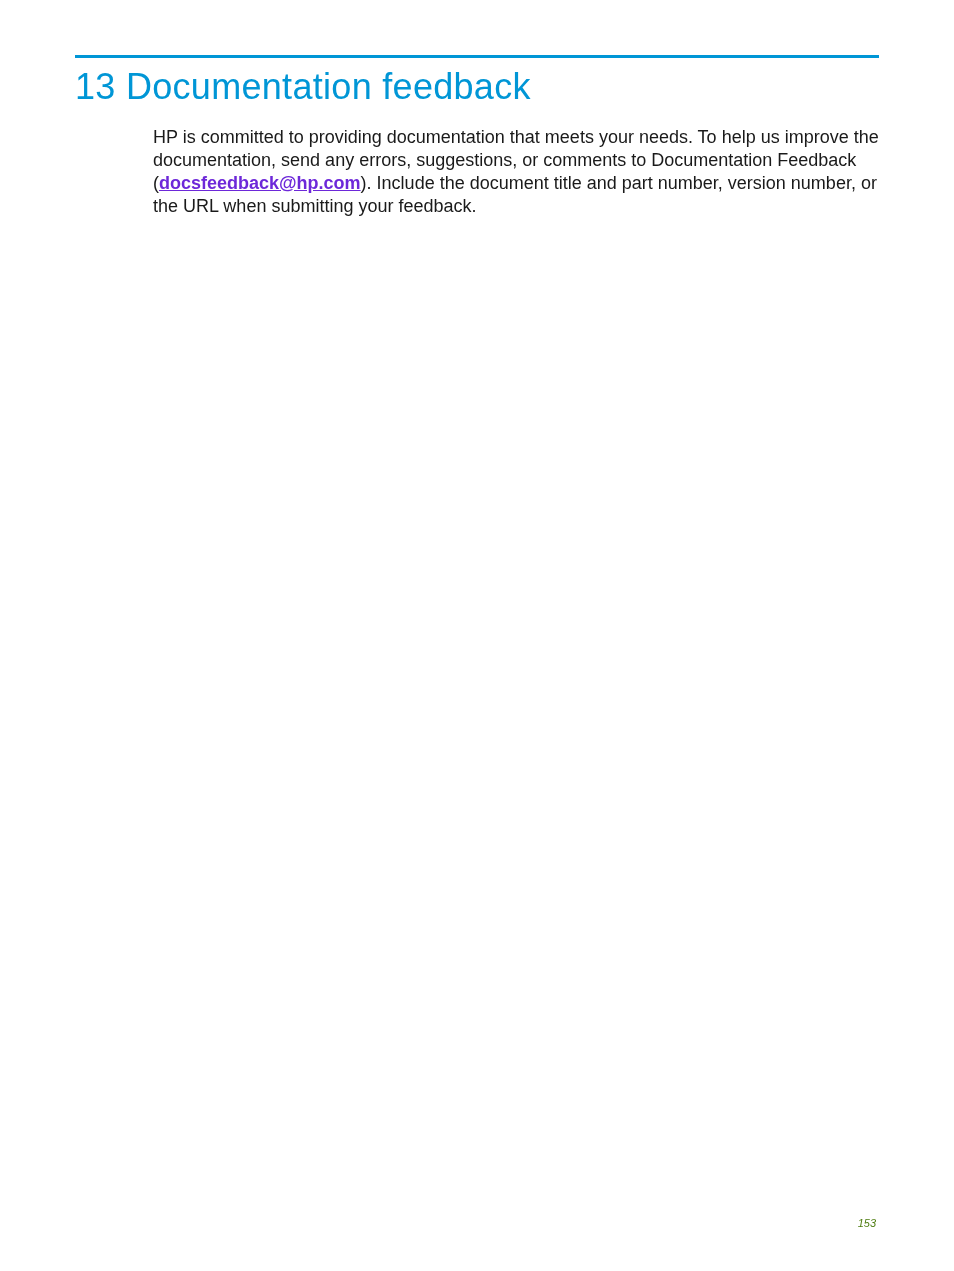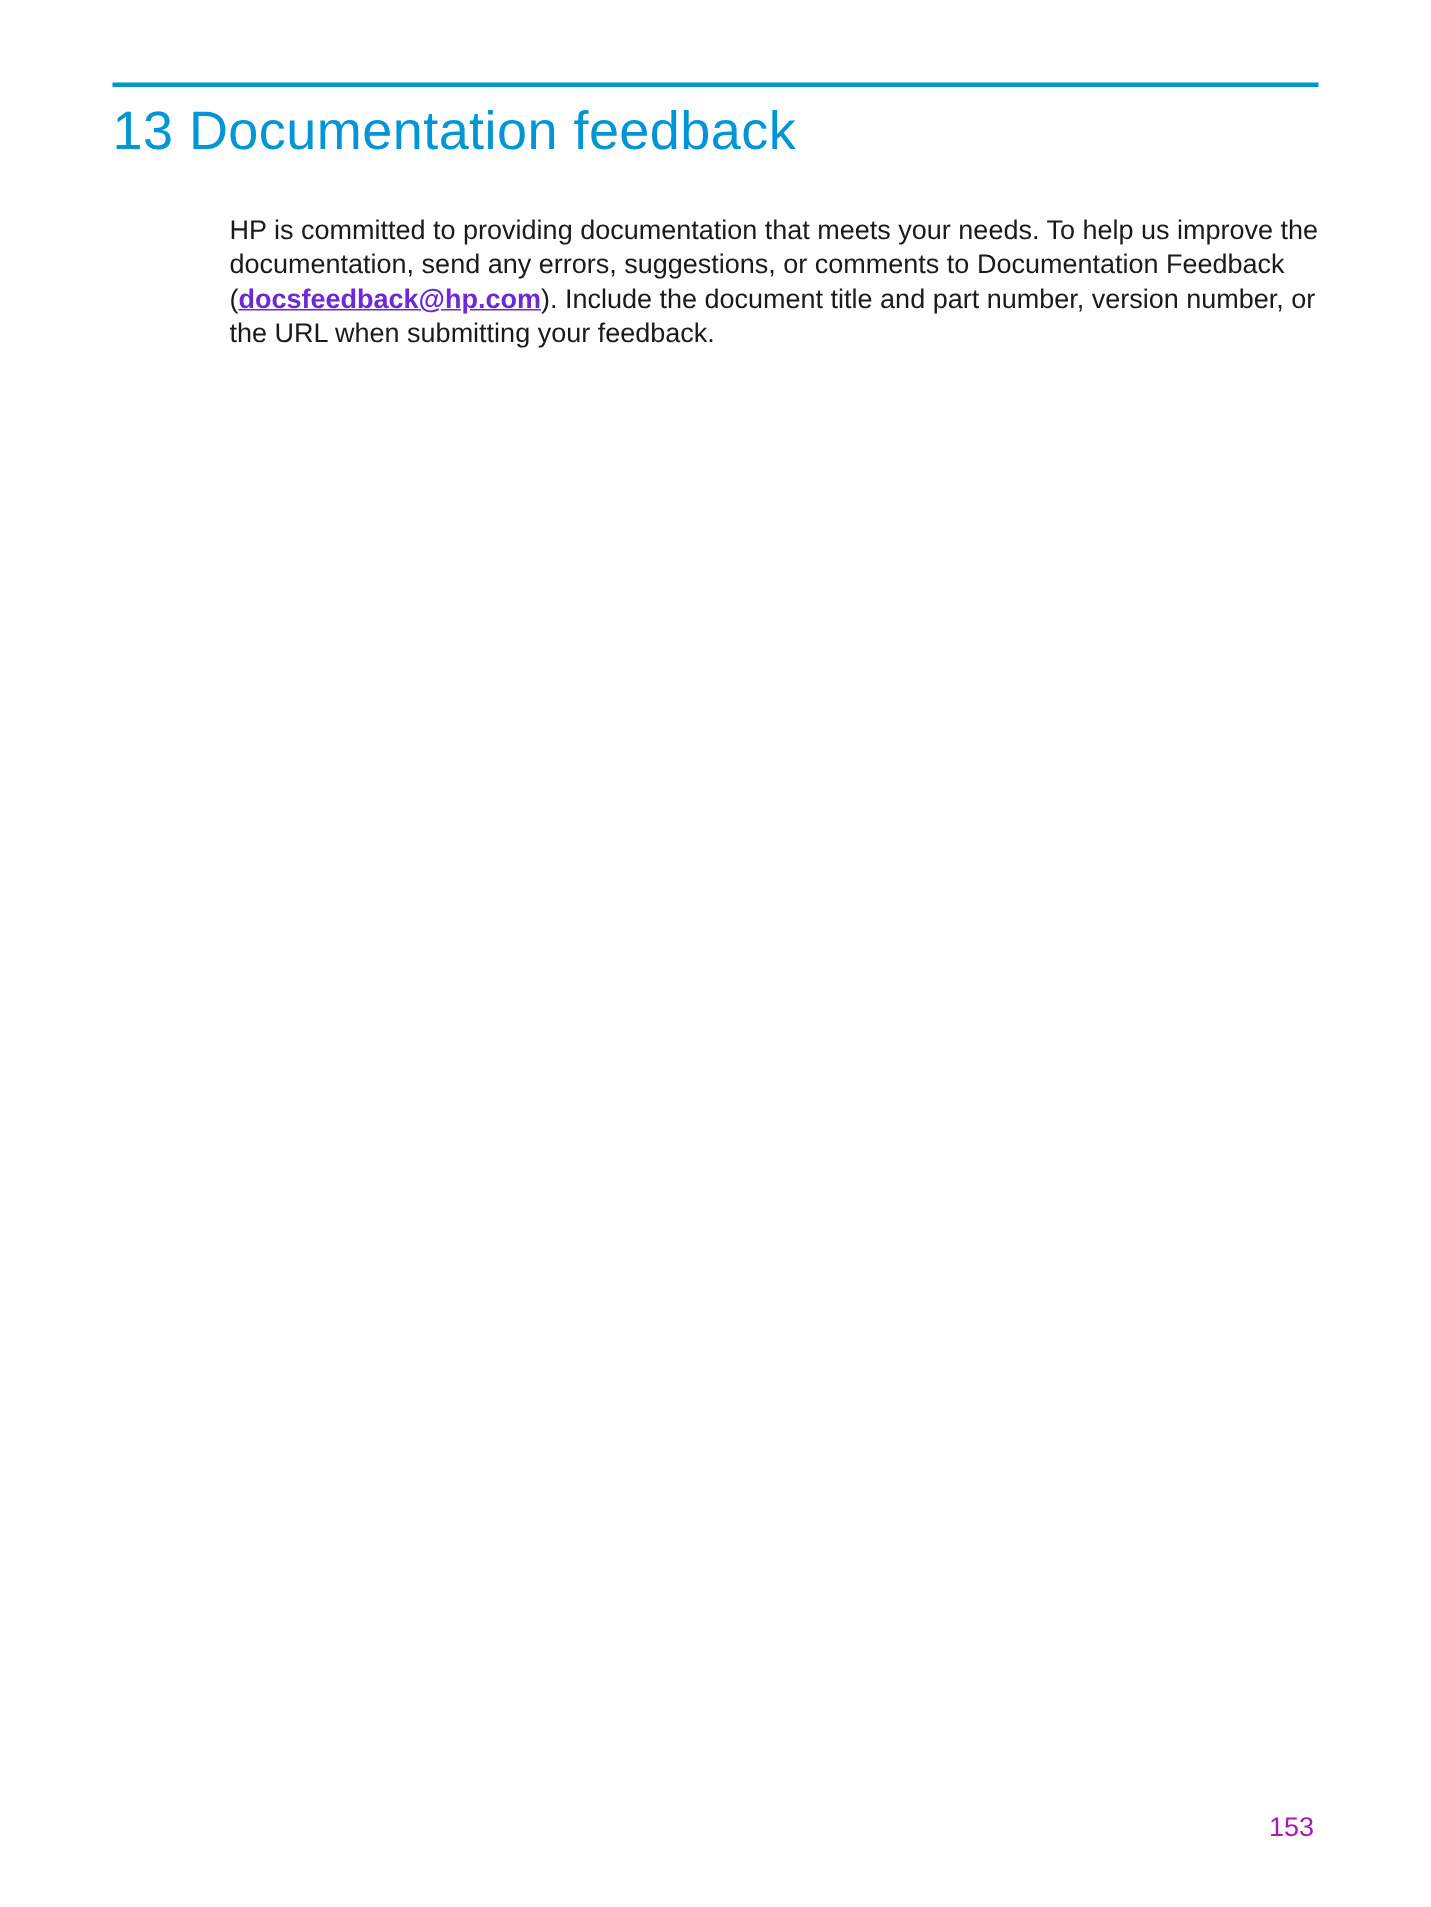--- a/index.html
+++ b/index.html
@@ -20,42 +20,43 @@
     .rule {
       border: none;
       border-top: 3px solid #0096d6;
       margin-bottom: 8px;
     }
     .heading {
       color: #0096d6;
       font-size: 36px;
       font-weight: 300;
       letter-spacing: 0.3px;
-      margin-bottom: 34px;
+      margin-bottom: 18px;
       font-family: "Segoe UI Light", "Helvetica Neue", Arial, sans-serif;
     }
     .body-text {
       margin-left: 78px;
       color: #1a1a1a;
       font-size: 18px;
       line-height: 1.28;
       font-family: "Segoe UI", "Helvetica Neue", Arial, sans-serif;
     }
     .email-link {
       color: #6d28d9;
       text-decoration: underline;
       font-weight: bold;
     }
     .page-number {
       position: absolute;
       bottom: 42px;
       right: 78px;
-      font-size: 18px;
-      color: #a21caf;
+      font-size: 11px;
+      color: #4d7c0f;
       font-family: "Segoe UI", "Helvetica Neue", Arial, sans-serif;
+      font-style: italic;
     }
   </style>
 </head>
 <body>
 
 <div class="page-container">
   <hr class="rule">
   <h1 class="heading">13 Documentation feedback</h1>
   <p class="body-text">
     <span>HP is committed to providing documentation that meets your needs. To help us improve the documentation, send any errors, suggestions, or comments to Documentation Feedback (</span><a href="#" class="email-link">docsfeedback@hp.com</a><span>). Include the document title and part number, version number, or the URL when submitting your feedback.</span>

